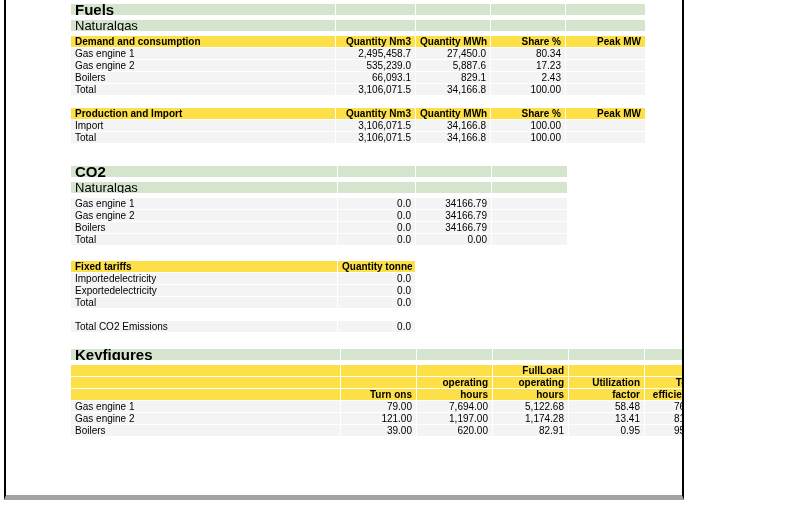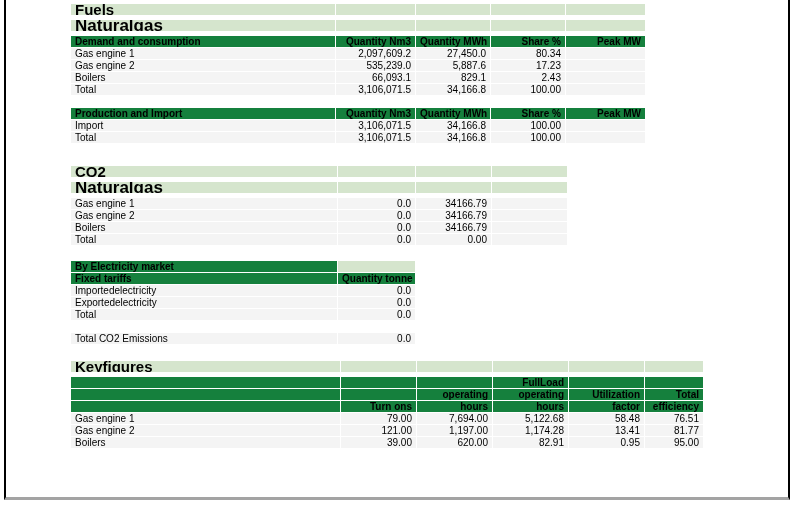--- a/index.html
+++ b/index.html
@@ -10,25 +10,25 @@
   body {
     width: 796px;
     height: 508px;
     font-family: "Liberation Sans", sans-serif;
     overflow: hidden;
   }
   #page {
     position: absolute;
     left: 4px;
     top: 0px;
-    width: 786px;
+    width: 680px;
     height: 500px;
     border-left: 2px solid #000000;
     border-right: 2px solid #000000;
-    border-bottom: 3px solid #a3a3a3;
+    border-bottom: 5px solid #a3a3a3;
     box-sizing: border-box;
     background: #ffffff;
     overflow: hidden;
   }
   #sheet {
     position: absolute;
     left: 65px;
     top: 4px;
     width: 700px;
   }
@@ -44,23 +44,23 @@
     height: 11px;
     line-height: 11px;
     vertical-align: middle;
     white-space: nowrap;
     overflow: hidden;
     border-right: 1px solid #ffffff;
     border-bottom: 1px solid #ffffff;
   }
   
   .hdr     { background: #d5e5cd; }
-  .hdr-b   { background: #15803d; font-weight: bold; }
+  .hdr-b   { background: #fde047; font-weight: bold; }
   .title1  { background: #d5e5cd; font-weight: bold; font-size: 15px; height: 19px; line-height: 19px; }
-  .title2  { background: #d5e5cd; font-weight: bold; font-size: 17px; height: 17px; line-height: 17px; margin-top: 40px; }
+  .title2  { background: #d5e5cd; font-weight: normal; font-size: 13px; height: 17px; line-height: 17px; margin-top: 40px; }
   .dat     { background: #f4f4f4; }
   .r       { text-align: right; }
   .l       { text-align: left; }
   .spacer-row td { height: 9px; background: #ffffff; border: none; }
   .gap { height: 11px; }
 </style>
 </head>
 <body>
 
 <div id="page">
@@ -98,21 +98,21 @@
 
         <tr>
           <td class="hdr-b l">Demand and consumption</td>
           <td class="hdr-b r">Quantity Nm3</td>
           <td class="hdr-b r">Quantity MWh</td>
           <td class="hdr-b r">Share %</td>
           <td class="hdr-b r">Peak MW</td>
         </tr>
         <tr>
           <td class="dat l">Gas engine 1</td>
-          <td class="dat r">2,097,609.2</td>
+          <td class="dat r">2,495,458.7</td>
           <td class="dat r">27,450.0</td>
           <td class="dat r">80.34</td>
           <td class="dat r"></td>
         </tr>
         <tr>
           <td class="dat l">Gas engine 2</td>
           <td class="dat r">535,239.0</td>
           <td class="dat r">5,887.6</td>
           <td class="dat r">17.23</td>
           <td class="dat r"></td>
@@ -218,24 +218,20 @@
 
     <div style="height:15px"></div>
 
     <table class="grid" style="width:345px">
       <colgroup>
           <col style="width:267px">
           <col style="width:78px">
         </colgroup>
       <tbody>
         <tr>
-          <td class="hdr-b l">By Electricity market</td>
-          <td class="hdr"></td>
-        </tr>
-        <tr>
           <td class="hdr-b l">Fixed tariffs</td>
           <td class="hdr-b r">Quantity tonne</td>
         </tr>
         <tr>
           <td class="dat l">Importedelectricity</td>
           <td class="dat r">0.0</td>
         </tr>
         <tr>
           <td class="dat l">Exportedelectricity</td>
           <td class="dat r">0.0</td>

